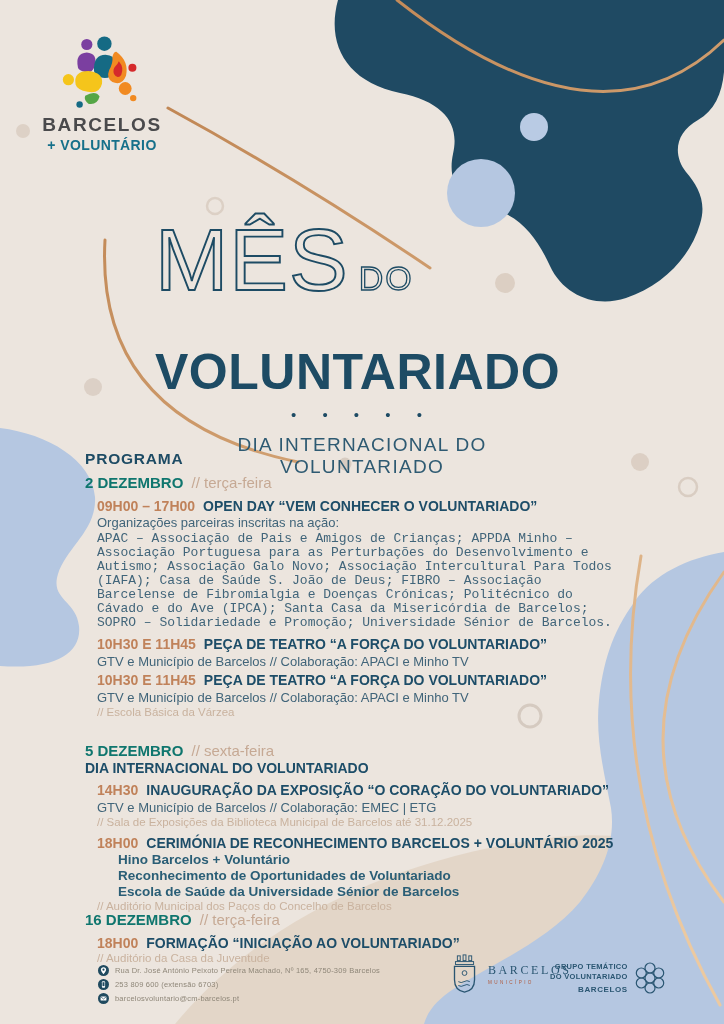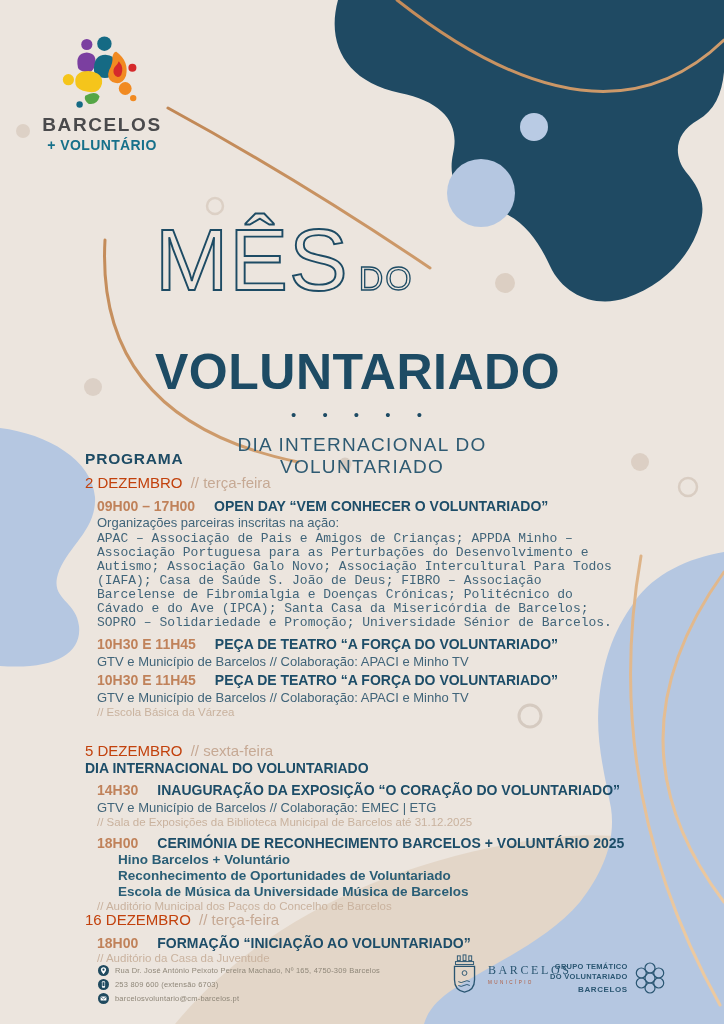--- a/index.html
+++ b/index.html
@@ -26,26 +26,26 @@
   .t-dots{text-align:center;font-size:15px;letter-spacing:11px;margin-top:5px;color:#1d4b64;}
   .t-sub{text-align:center;font-size:19px;letter-spacing:1.3px;color:#2e5a72;margin-top:11px;}
 
   
   .program{position:absolute;inset:0;}
   .prog-heading{position:absolute;left:85px;top:450px;font-size:15.5px;font-weight:700;
                 letter-spacing:0.8px;color:#1d4b64;line-height:17px;}
   .day{position:absolute;left:85px;width:540px;}
   .day0{top:474px}.day1{top:666px}.day2{top:742px}.day3{top:911px}
   .day-h{font-size:15px;line-height:17.5px;}
-  .date{font-weight:400;color:#c2410c;}
+  .date{font-weight:700;color:#0f766e;}
   .wd{color:#c6a994;margin-left:4px;}
   .day-label{margin-top:1.5px;font-size:14px;font-weight:700;line-height:15px;color:#1d4d68;}
   .ev{margin-left:12px;margin-top:6px;}
   .ev-h{font-size:14px;font-weight:700;line-height:16px;}
-  .time{color:#c0825a;margin-right:19px;}
+  .time{color:#c0825a;margin-right:8px;}
   .ev-title{color:#1d4d68;}
   .note{margin-top:2px;font-size:13px;line-height:14.5px;color:#41657a;}
   .orgs{margin-top:2px;font-size:13px;line-height:14px;color:#41657a;width:528px;font-family:Liberation Mono, monospace;}
   .detail{margin-top:1.5px;font-size:13px;line-height:15px;color:#41657a;}
   .loc{margin-top:1.5px;font-size:11.5px;line-height:12.5px;color:#c9b29e;}
   .item{margin-left:21px;margin-top:2px;font-size:13.5px;font-weight:700;line-height:14px;color:#2a5e76;}
 
   
   .contact{position:absolute;left:52px;top:962px;}
   .c-row{display:flex;align-items:center;margin-top:3px;padding-left:46px;}
@@ -173,21 +173,21 @@
         </div>
         <div class="detail">GTV e Município de Barcelos // Colaboração: EMEC | ETG</div>
         <div class="loc">// Sala de Exposições da Biblioteca Municipal de Barcelos até 31.12.2025</div>
       </div>
       <div class="ev">
         <div class="ev-h">
           <span class="time">18H00</span><span class="ev-title">CERIMÓNIA DE RECONHECIMENTO BARCELOS + VOLUNTÁRIO 2025</span>
         </div>
         <div class="item">Hino Barcelos + Voluntário</div>
         <div class="item">Reconhecimento de Oportunidades de Voluntariado</div>
-        <div class="item">Escola de Música da Universidade Música de Barcelos</div>
+        <div class="item">Escola de Saúde da Universidade Sénior de Barcelos</div>
         <div class="loc">// Auditório Municipal dos Paços do Concelho de Barcelos</div>
       </div>
     </div>
 
     <div class="day day3">
       <div class="day-h">
         <span class="date">16 DEZEMBRO</span>
         <span class="wd">// terça-feira</span>
       </div>
       <div class="ev">

